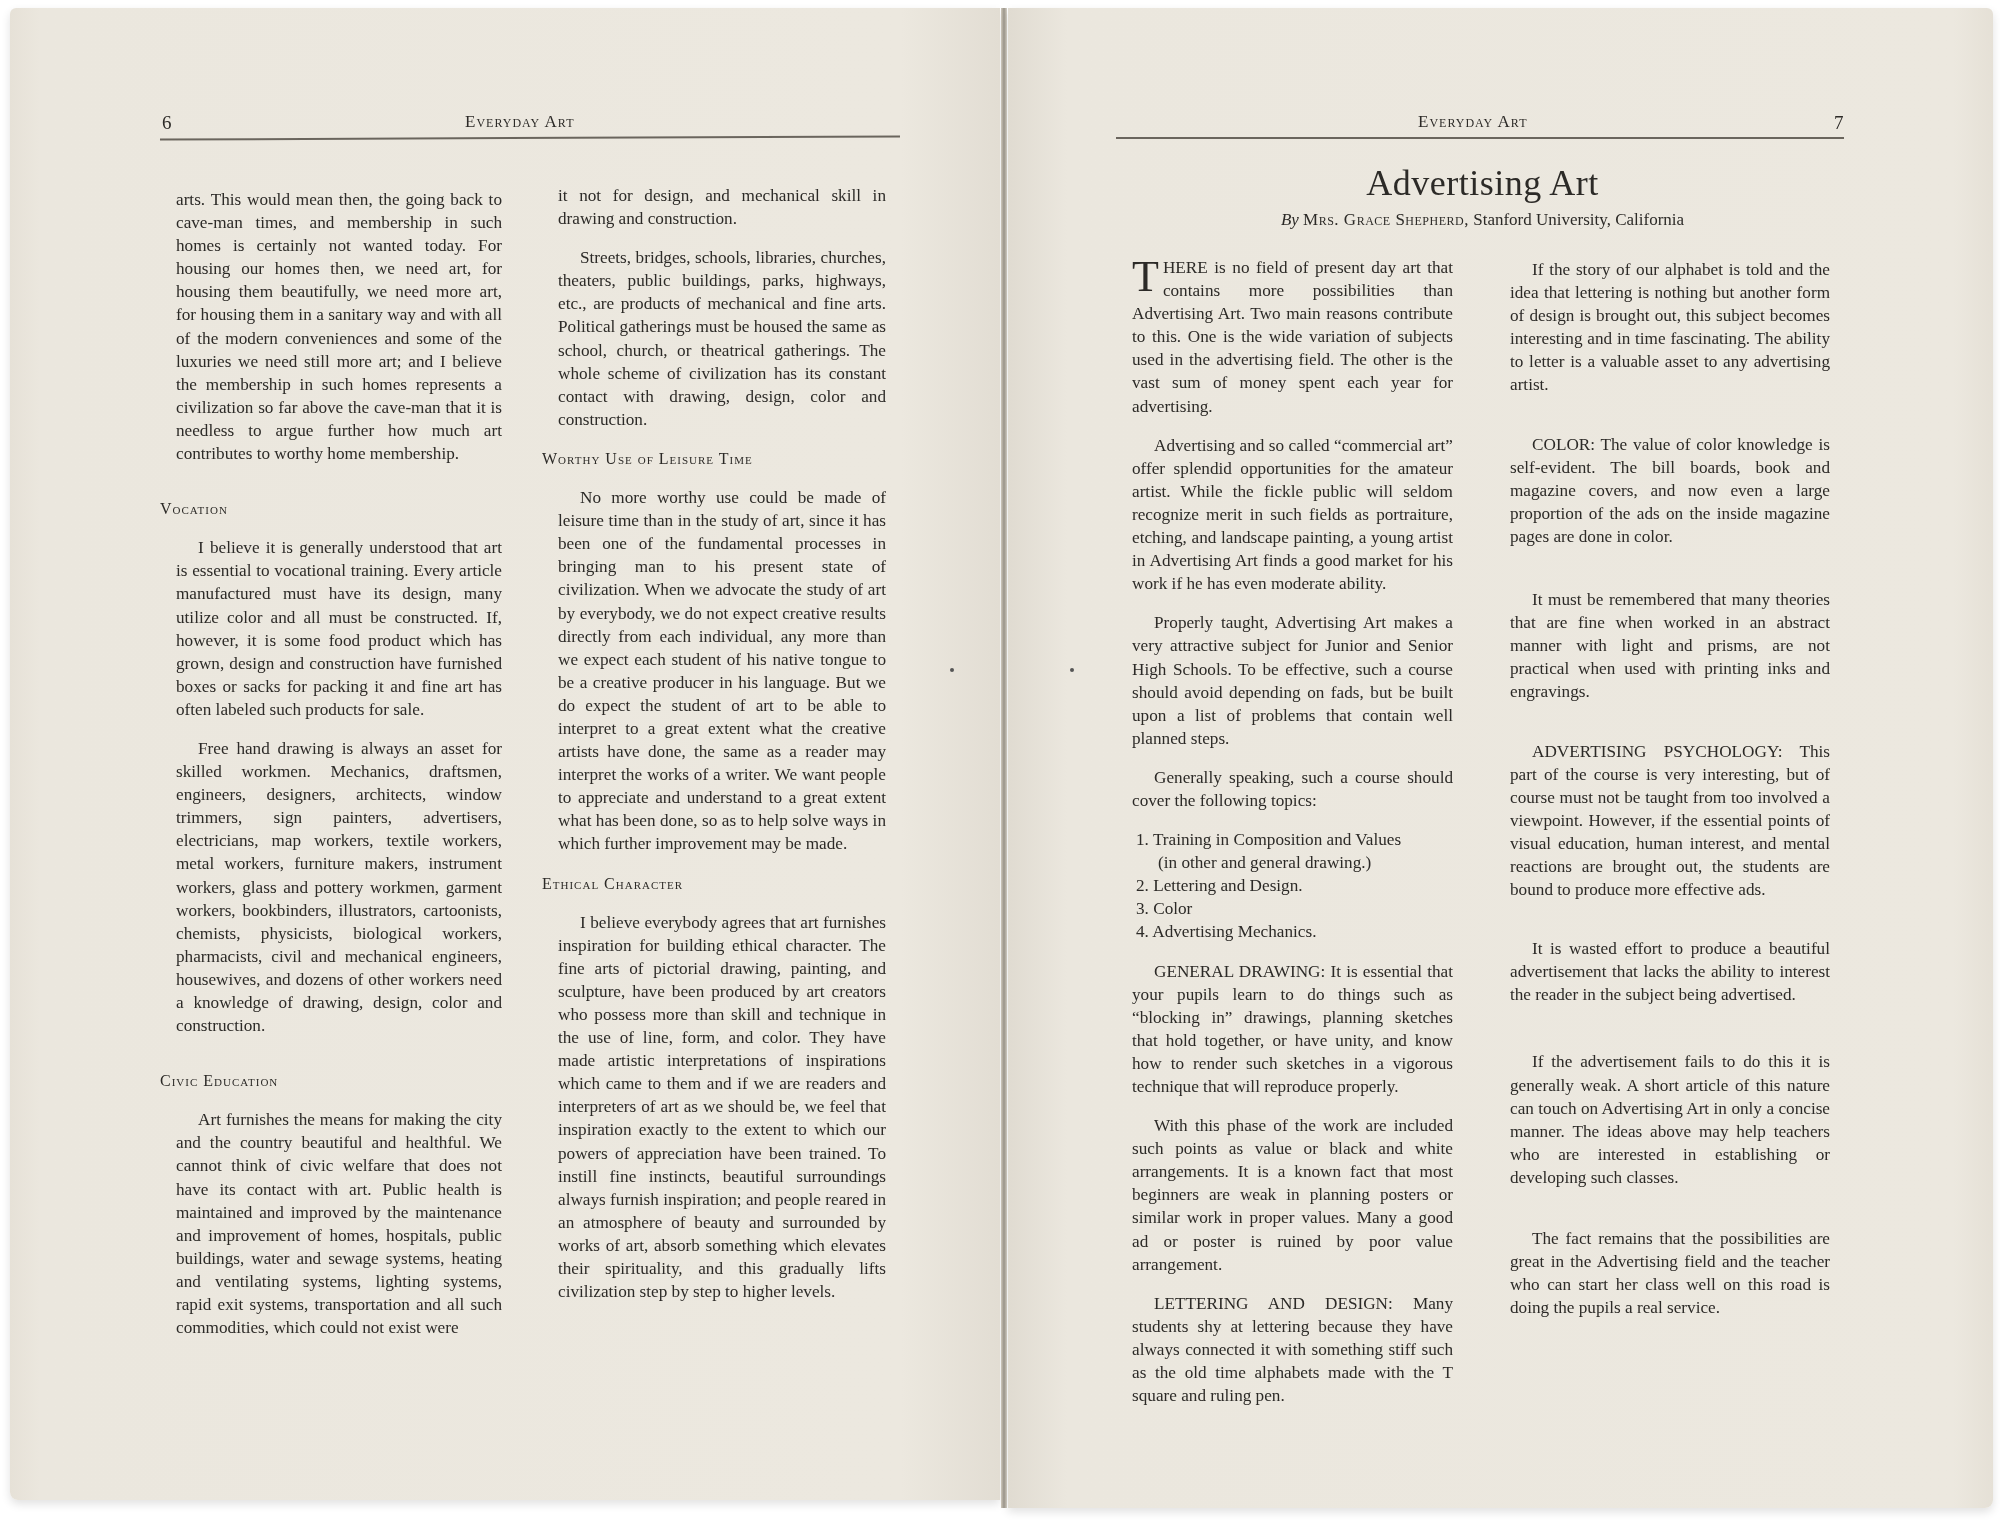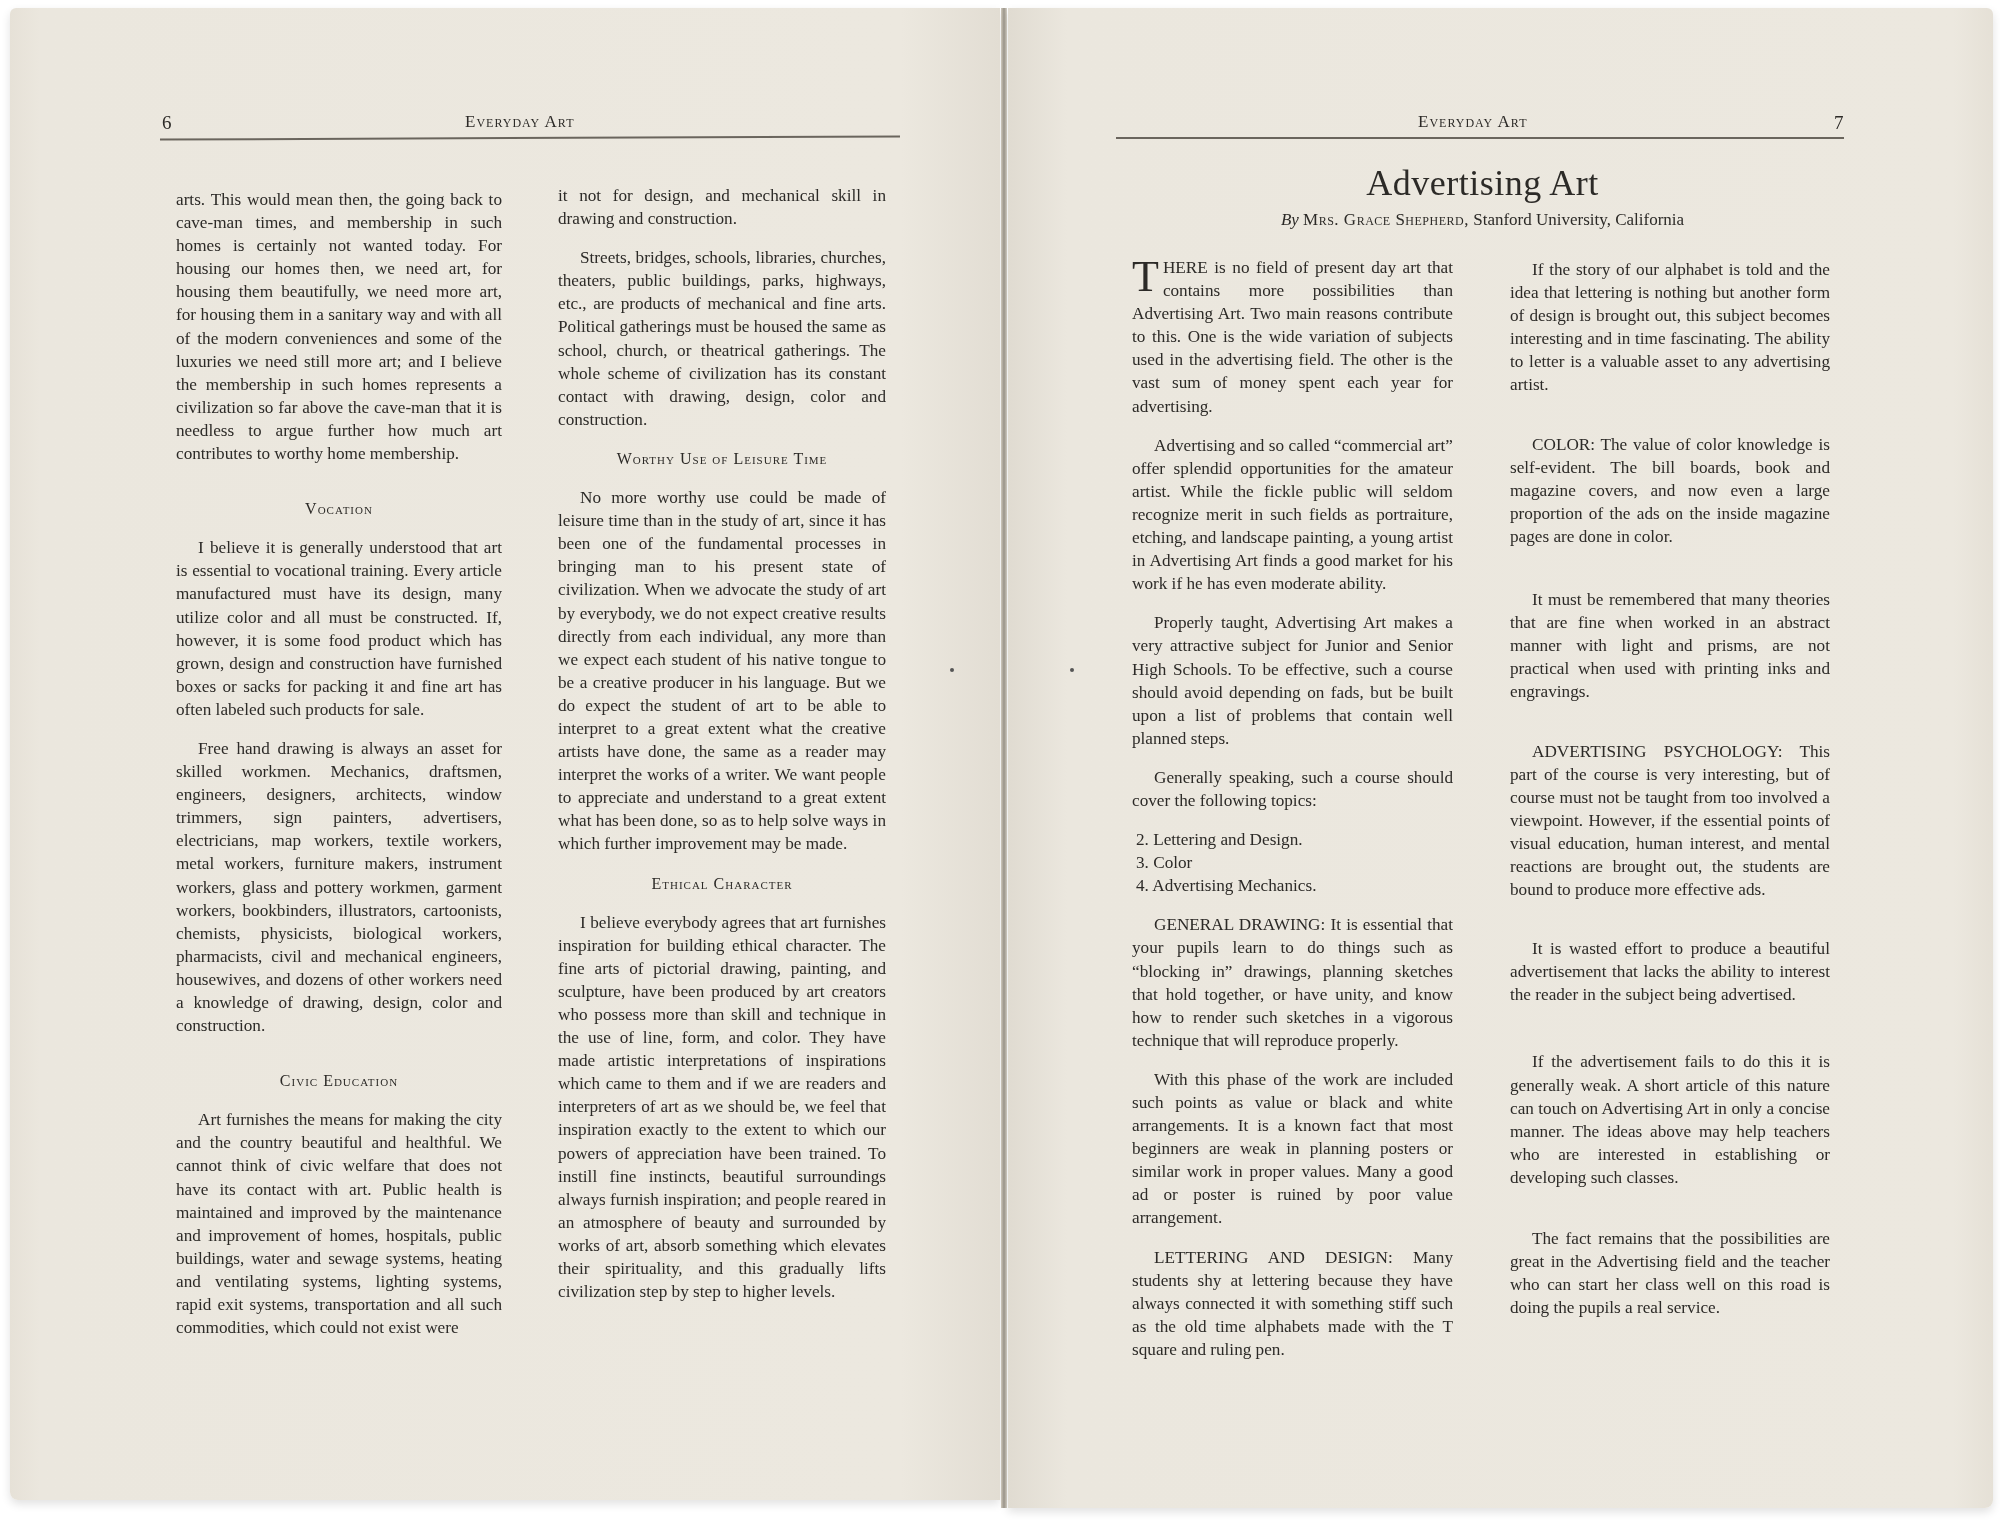--- a/index.html
+++ b/index.html
@@ -18,21 +18,21 @@
   .spine { position:absolute; left:1001px; top:8px; width:6px; height:1500px;
     background:linear-gradient(to right,#cfc9bd,#9d978c,#d7d2c8); }
 
   .running-head { position:absolute; top:112px; font-size:17px; letter-spacing:1px; font-variant:small-caps; }
   .page-num { position:absolute; top:112px; font-size:19px; }
   .rule { position:absolute; height:2px; background:#6a655d; }
 
   .col { position:absolute; font-size:17.2px; line-height:23.1px; text-align:justify; }
   .col p { margin:16px; text-indent:22px; }
   .col p.noind { text-indent:0; }
-  .col h3 { margin:6px 0 2px 0; font-size:16px; font-weight:normal; text-align:center; font-variant:small-caps; letter-spacing:1px; }
+  .col h3 { margin:6px 0 2px 0; font-size:16px; font-weight:normal; font-variant:small-caps; letter-spacing:1px; }
   .col .sp { height:10px; }
 
   .title { position:absolute; left:1110px; width:745px; top:162px; text-align:center; font-size:36px; letter-spacing:0.5px; }
   .byline { position:absolute; left:1110px; width:745px; top:210px; text-align:center; font-size:17px; }
   .byline .by { font-style:italic; }
   .byline .name { font-variant:small-caps; letter-spacing:0.5px;text-align:right; }
 
   .dropcap { float:left; font-size:44px; line-height:38px; margin:2px 4px 0 0; }
   ol.topics { margin:0; padding:0 0 0 20px; list-style:none; text-align:left; }
   ol.topics li { margin:0; }
@@ -83,20 +83,21 @@
   <span class="name">Mrs. Grace Shepherd,</span>
   <span>Stanford University, California</span>
 </div>
 
 <div class="col" style="left:1116px; top:240px; width:353px;">
   <p class="noind"><span class="dropcap">T</span><span>HERE is no field of present day art that contains more possibilities than Advertising Art. Two main reasons contribute to this. One is the wide variation of subjects used in the advertising field. The other is the vast sum of money spent each year for advertising.</span></p>
   <p>Advertising and so called “commercial art” offer splendid opportunities for the amateur artist. While the fickle public will seldom recognize merit in such fields as portraiture, etching, and landscape painting, a young artist in Advertising Art finds a good market for his work if he has even moderate ability.</p>
   <p>Properly taught, Advertising Art makes a very attractive subject for Junior and Senior High Schools. To be effective, such a course should avoid depending on fads, but be built upon a list of problems that contain well planned steps.</p>
   <p>Generally speaking, such a course should cover the following topics:</p>
   <ol class="topics">
+    <li><span>1.</span> <span>Training in Composition and Values</span><span class="sub">(in other and general drawing.)</span></li>
     <li><span>2.</span> <span>Lettering and Design.</span></li>
     <li><span>3.</span> <span>Color</span></li>
     <li><span>4.</span> <span>Advertising Mechanics.</span></li>
   </ol>
   <p>GENERAL DRAWING: It is essential that your pupils learn to do things such as “blocking in” drawings, planning sketches that hold together, or have unity, and know how to render such sketches in a vigorous technique that will reproduce properly.</p>
   <p>With this phase of the work are included such points as value or black and white arrangements. It is a known fact that most beginners are weak in planning posters or similar work in proper values. Many a good ad or poster is ruined by poor value arrangement.</p>
   <p>LETTERING AND DESIGN: Many students shy at lettering because they have always connected it with something stiff such as the old time alphabets made with the T square and ruling pen.</p>
 </div>
 
 <div class="col" style="left:1494px; top:242px; width:352px;">

